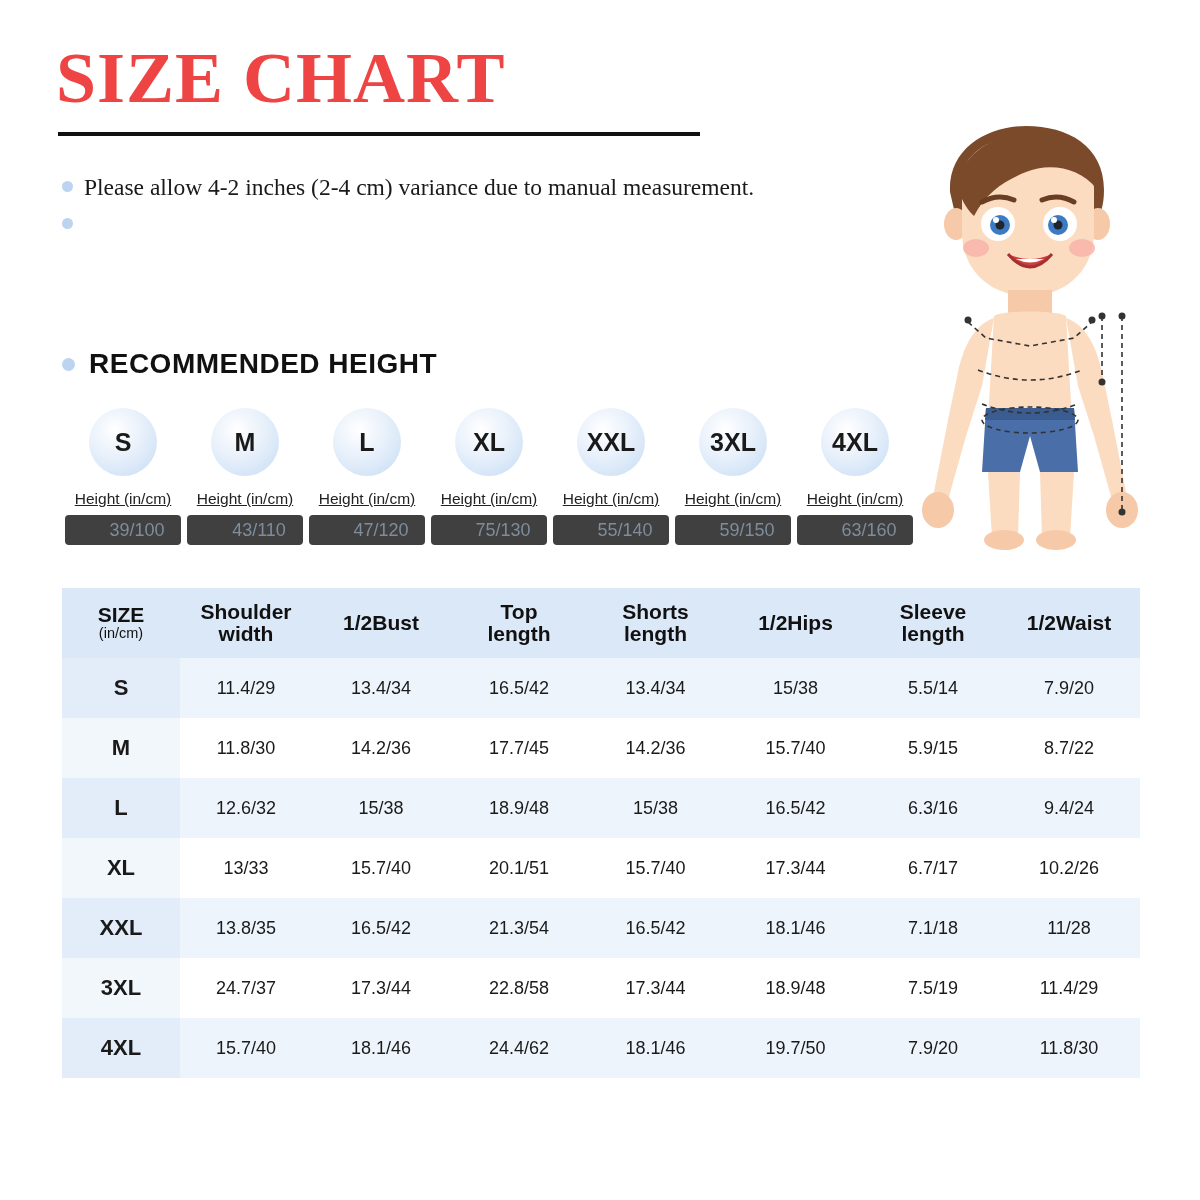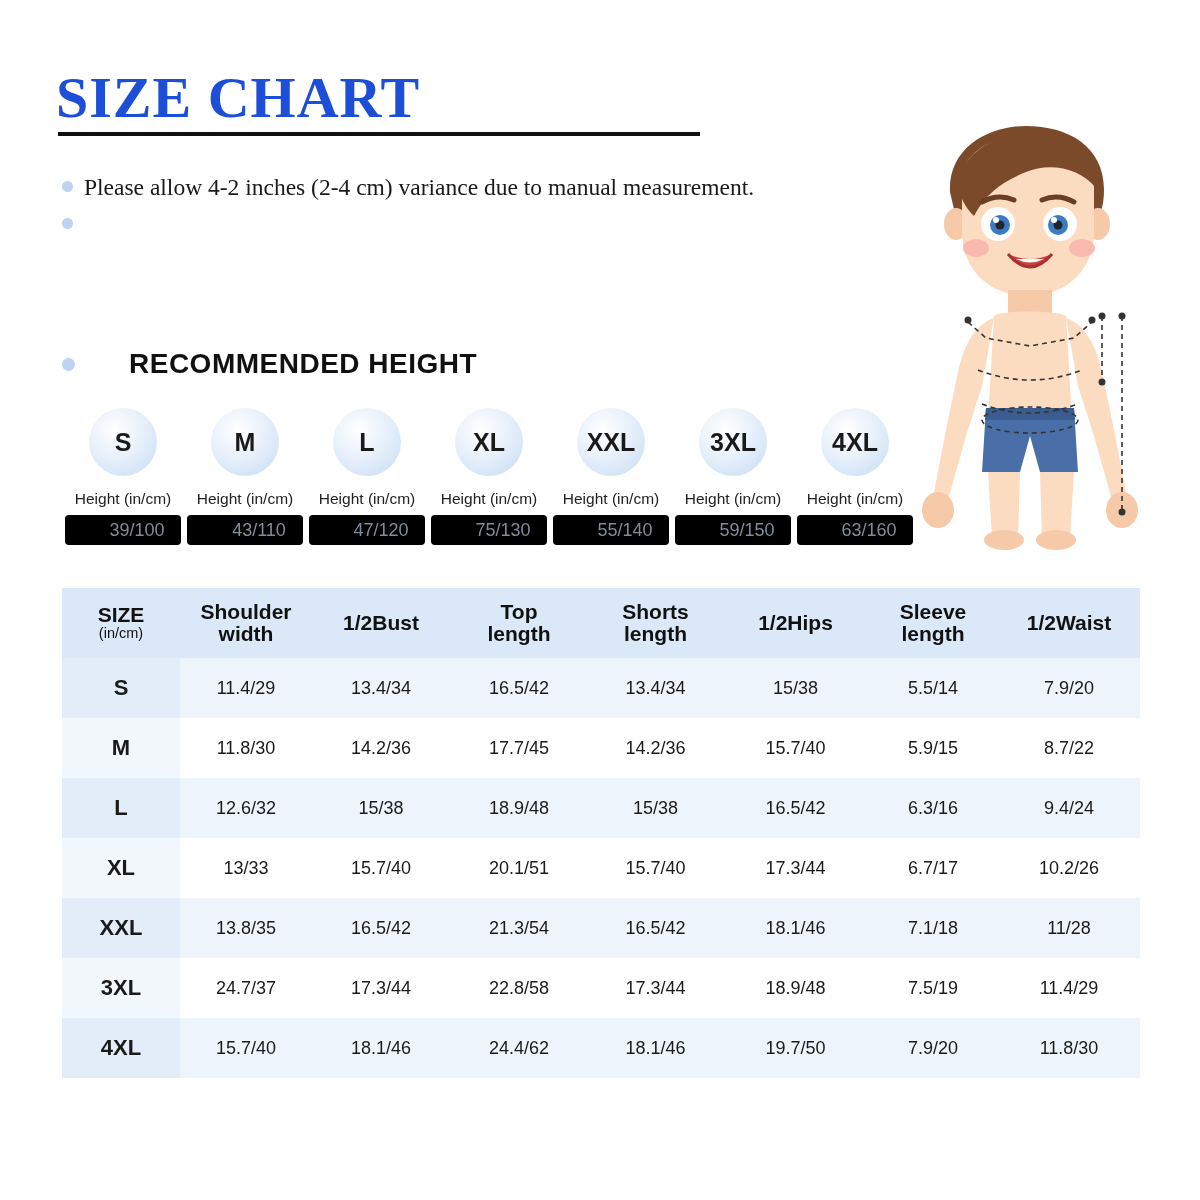--- a/index.html
+++ b/index.html
@@ -10,26 +10,26 @@
     font-family:"Liberation Sans", sans-serif;
     color:#1a1a1a;
     position:relative;
     overflow:hidden;
   }
 
   .page { position:relative; width:1200px; height:1200px; }
 
   
   .title {
-    position:absolute; left:56px; top:64px;
+    position:absolute; left:56px; top:37px;
     font-family:"Liberation Serif", serif;
     font-weight:bold;
-    font-size:58px;
+    font-size:72px;
     letter-spacing:1px;
-    color:#1d4ed8;
+    color:#ef4444;
   }
   .title-rule {
     position:absolute; left:58px; top:132px;
     width:642px; height:4px; background:#111;
   }
 
   
   .notes { position:absolute; left:62px; top:172px; width:900px; }
   .note-row { display:flex; align-items:flex-start; margin-bottom:7px; }
   .bullet {
@@ -37,44 +37,44 @@
     background:#bcd4ef; margin-top:9px; margin-right:11px; flex:0 0 auto;
   }
   .note-text {
     font-family:"Liberation Serif", serif;
     font-size:23.5px; color:#1a1a1a; line-height:1.28;
   }
 
   
   .rh-header {
     position:absolute; left:62px; top:348px;
-    display:flex; align-items:center;gap:40px;
+    display:flex; align-items:center;
   }
   .rh-bullet {
     width:13px; height:13px; border-radius:50%;
     background:#bcd4ef; margin-right:14px;
   }
   .rh-title {
     font-size:28px; font-weight:bold; letter-spacing:.5px; color:#111;
   }
 
   .sizes { position:absolute; left:62px; top:408px; display:flex; }
   .size-col { width:122px; display:flex; flex-direction:column; align-items:center; }
   .size-circle {
     width:68px; height:68px; border-radius:50%;
     background:radial-gradient(circle at 38% 32%, #ffffff 0%, #e9f1fb 42%, #c5dcf4 100%);
     display:flex; align-items:center; justify-content:center;
     font-size:25px; font-weight:bold; color:#1a1a1a;
   }
   .size-label {
-    margin-top:14px; font-size:15.5px; color:#222; white-space:nowrap;
+    margin-top:14px; font-size:15.5px; color:#222; white-space:nowrap;text-decoration:underline;
   }
   .size-value {
     margin-top:7px; width:116px; height:30px; border-radius:4px;
-    background:#000000; color:#7e8c9c;
+    background:#404040; color:#7e8c9c;
     display:flex; align-items:center; justify-content:center;
     font-size:18px;
     padding-left:28px;
   }
 
   
   .kid { position:absolute; left:890px; top:120px; width:280px; height:430px; }
 
   
   .chart { position:absolute; left:62px; top:588px; width:1078px; }

